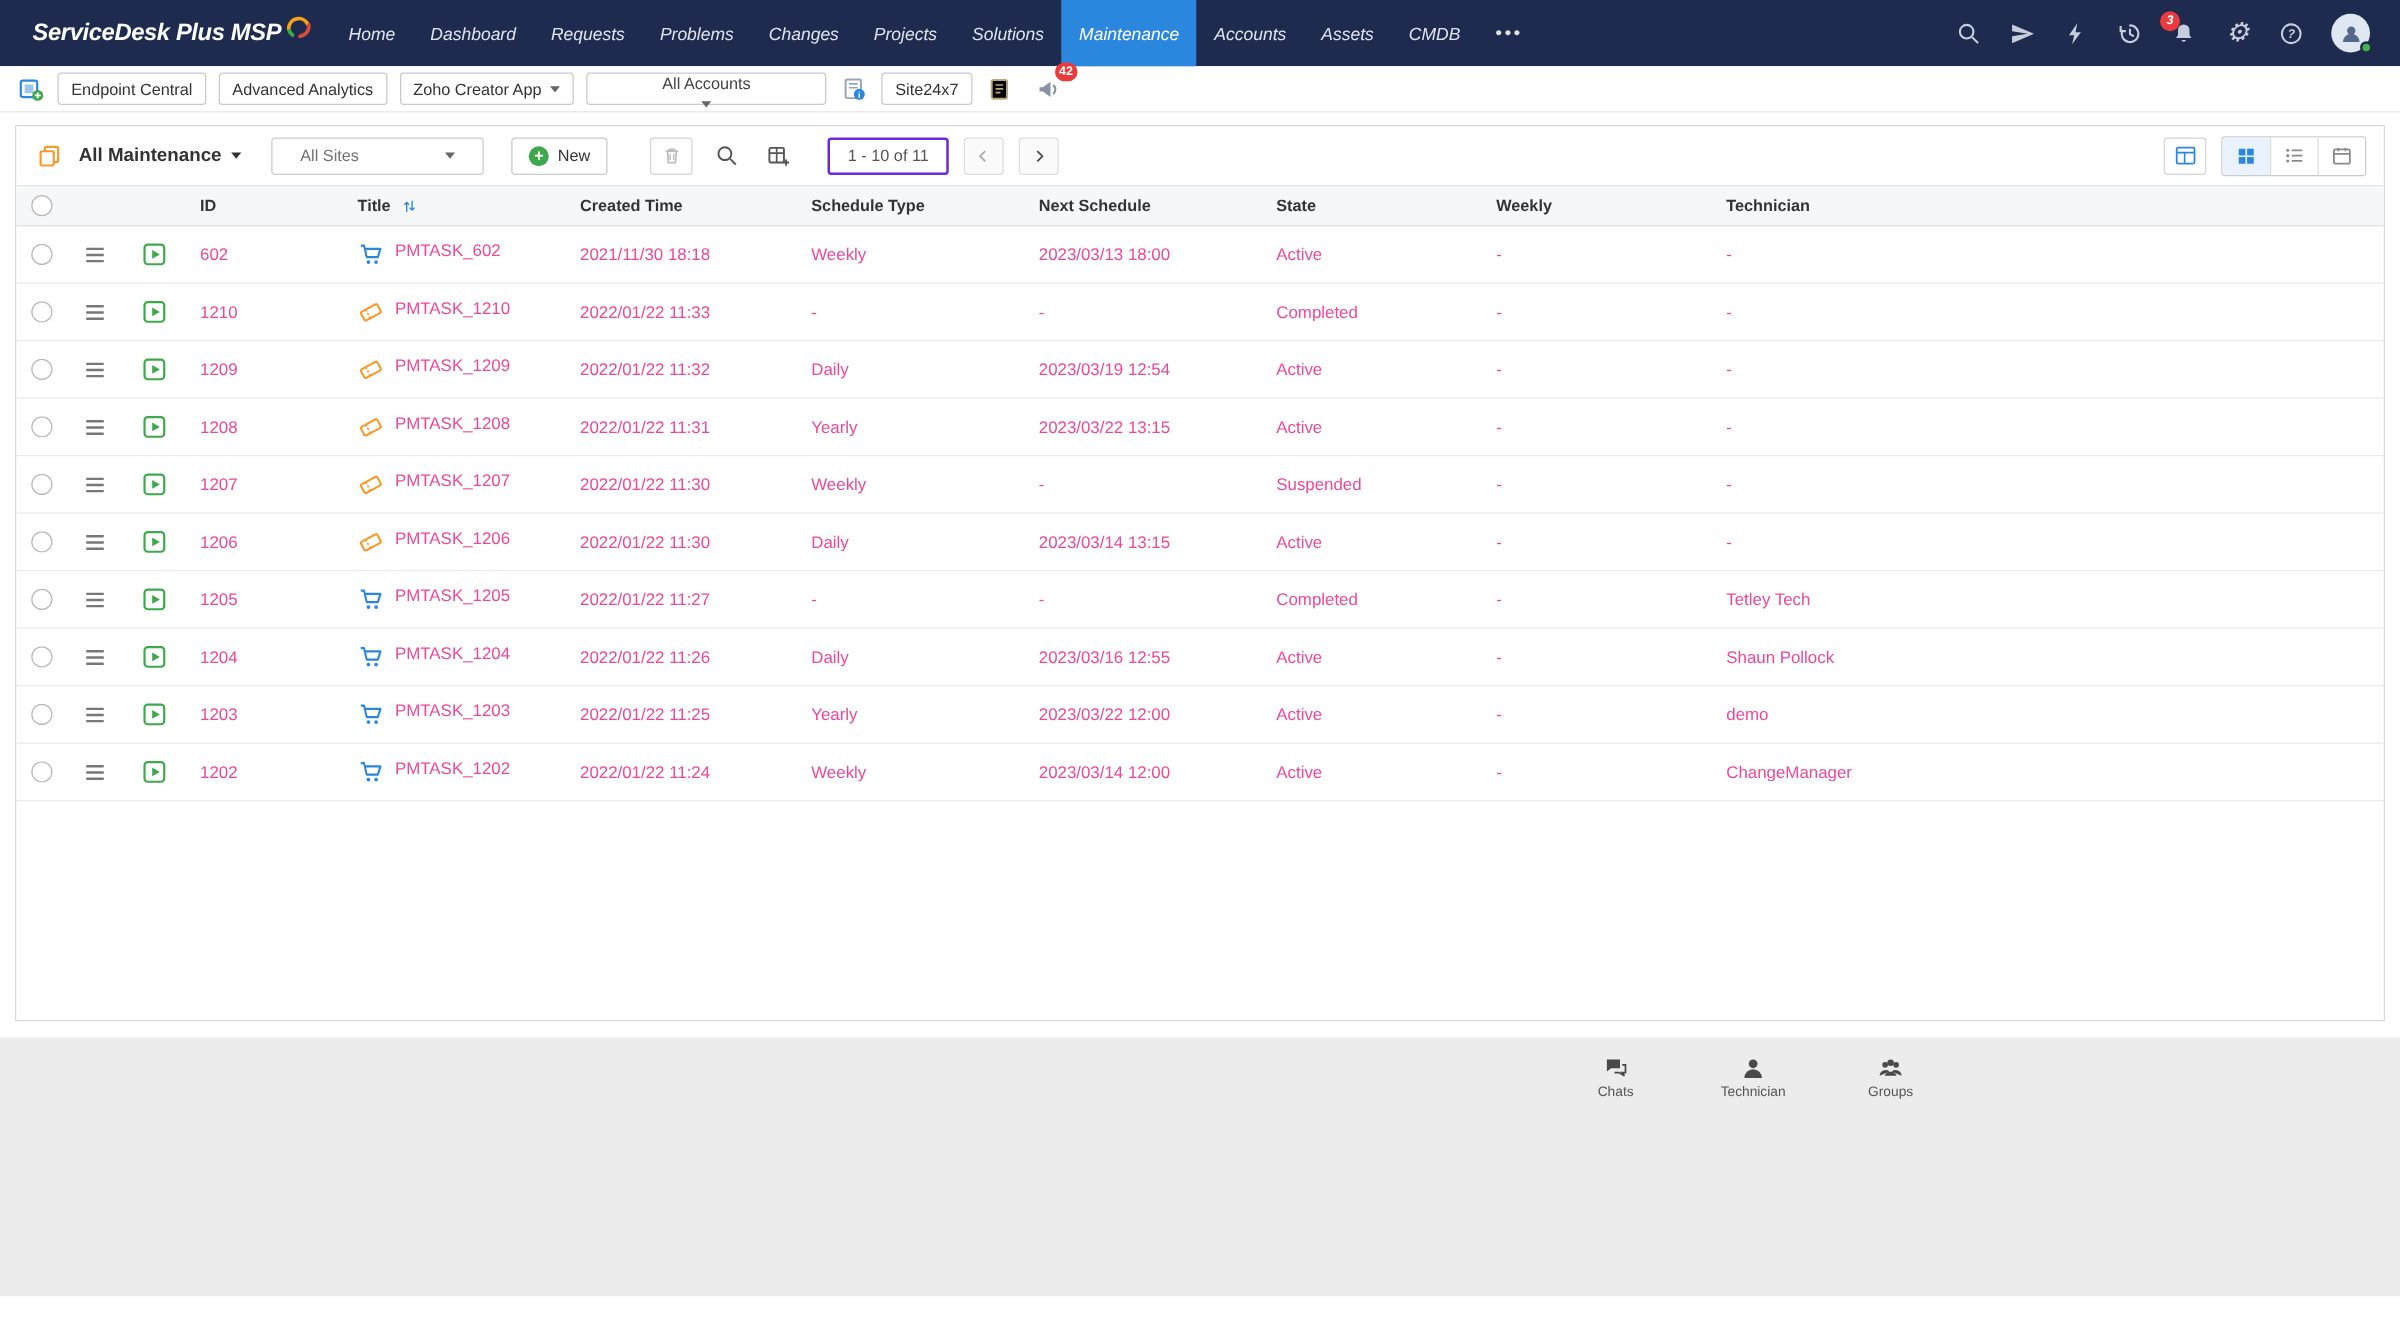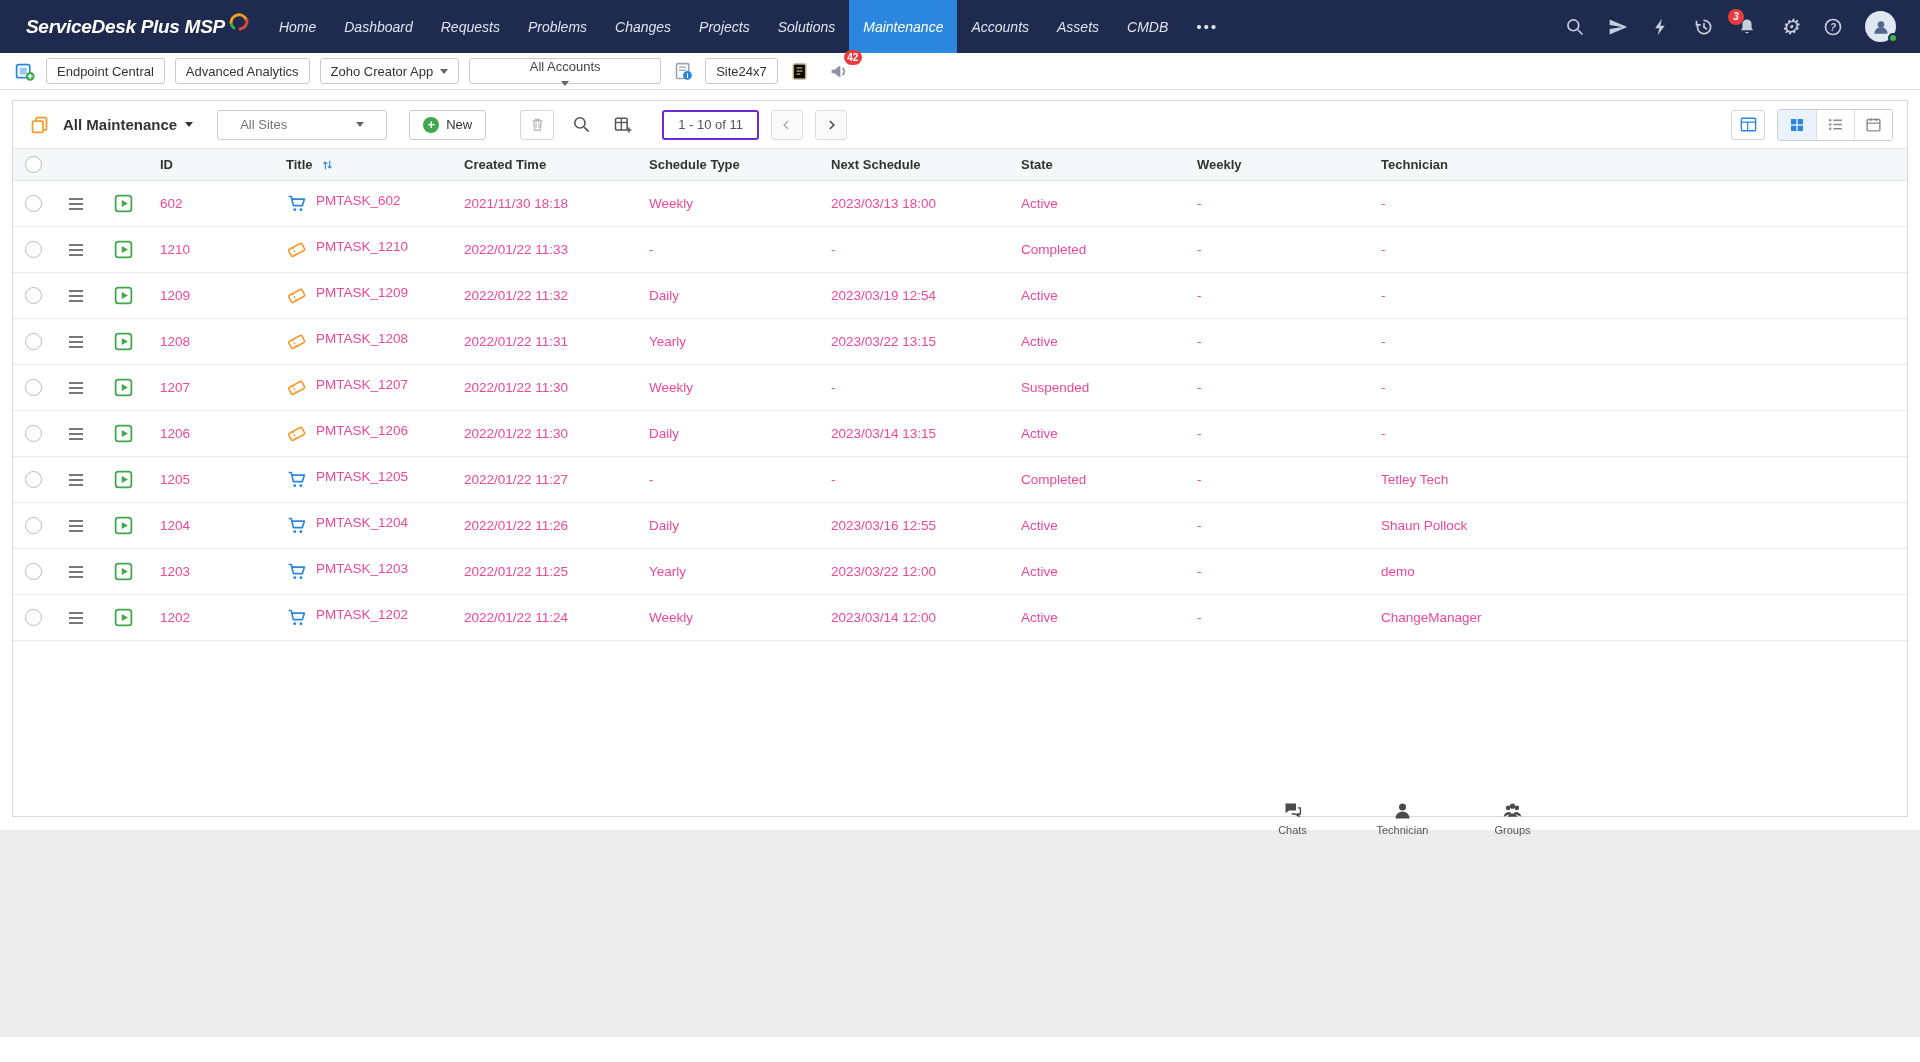--- a/index.html
+++ b/index.html
@@ -60,21 +60,21 @@
   .hamburger { display:inline-flex; flex-direction:column; gap:3px; cursor:pointer; }
   .hamburger i { width:14px; height:2px; background:#787878; display:block; }
   .title-cell { display:flex; align-items:flex-start; gap:9px; }
   .title-text { cursor:pointer; }
   .t-icon { display:inline-flex; width:21px; height:21px; }
   .sort-icon { margin-left:8px; vertical-align:middle; }
   .title-head { display:flex; align-items:center; }
 
   
   .bottom-strip { position:absolute; left:0; right:0; top:830px; height:207px; background:#ececec; }
-  .footer-items { position:absolute; top:800px; right:375px; display:flex; gap:45px; }
+  .footer-items { position:absolute; top:844px; right:375px; display:flex; gap:45px; }
   .footer-item { width:65px; display:flex; flex-direction:column; align-items:center; gap:3px; color:#555; font-size:11px; cursor:pointer; }
   .footer-item svg { width:21px; height:21px; color:#4a4a4a; }
 </style>
 </head>
 <body>
 
 <div class="navbar">
   <div class="brand">
     <span class="brand-text">ServiceDesk Plus MSP</span>
     <svg class="brand-swirl" width="24" height="24" viewBox="0 0 24 24">

